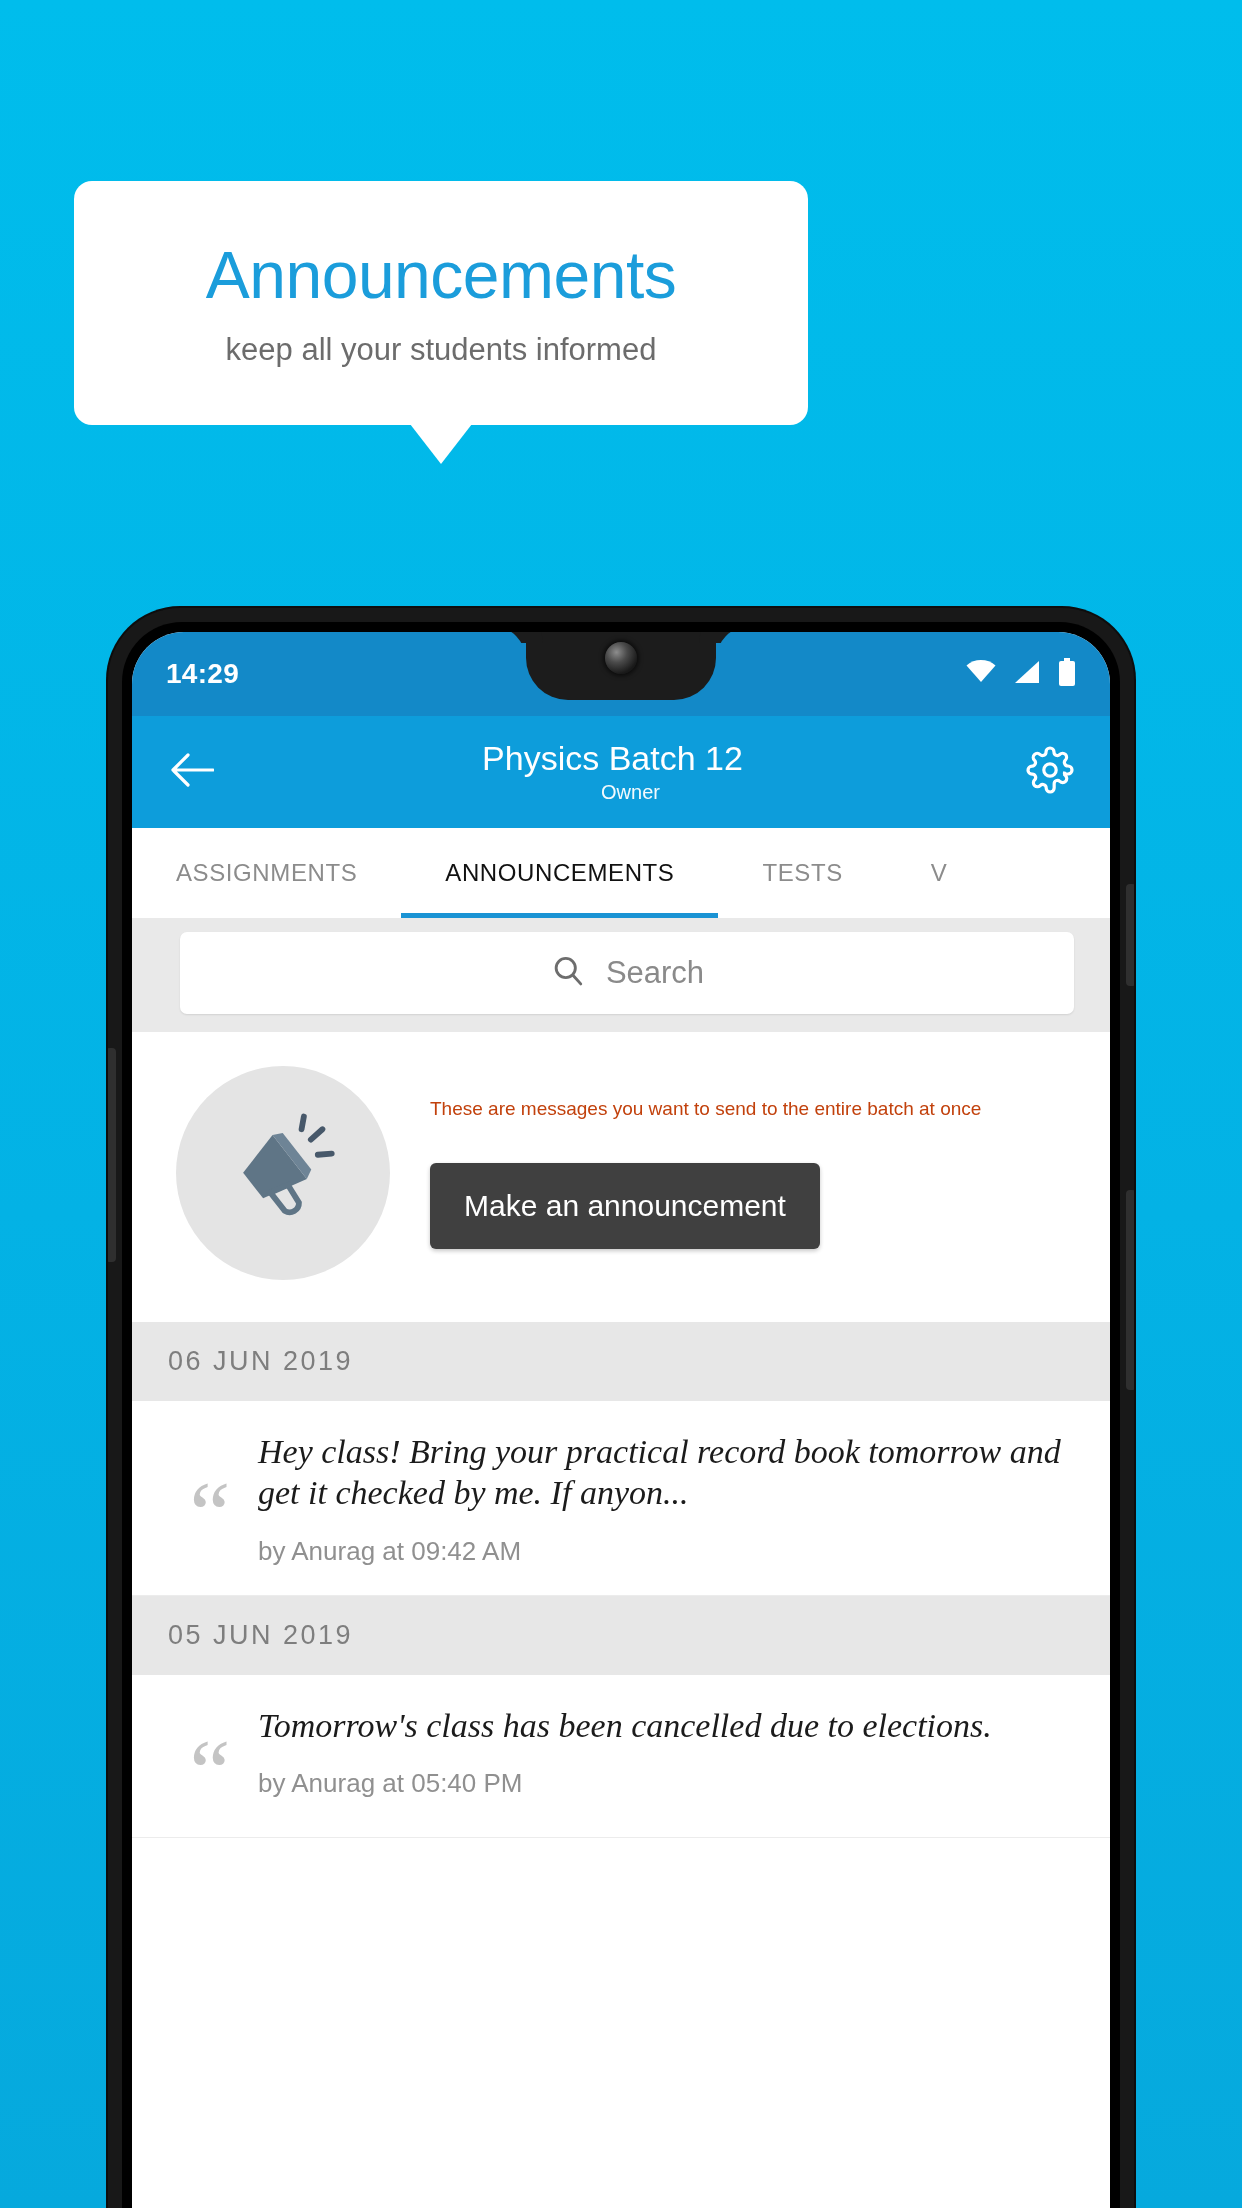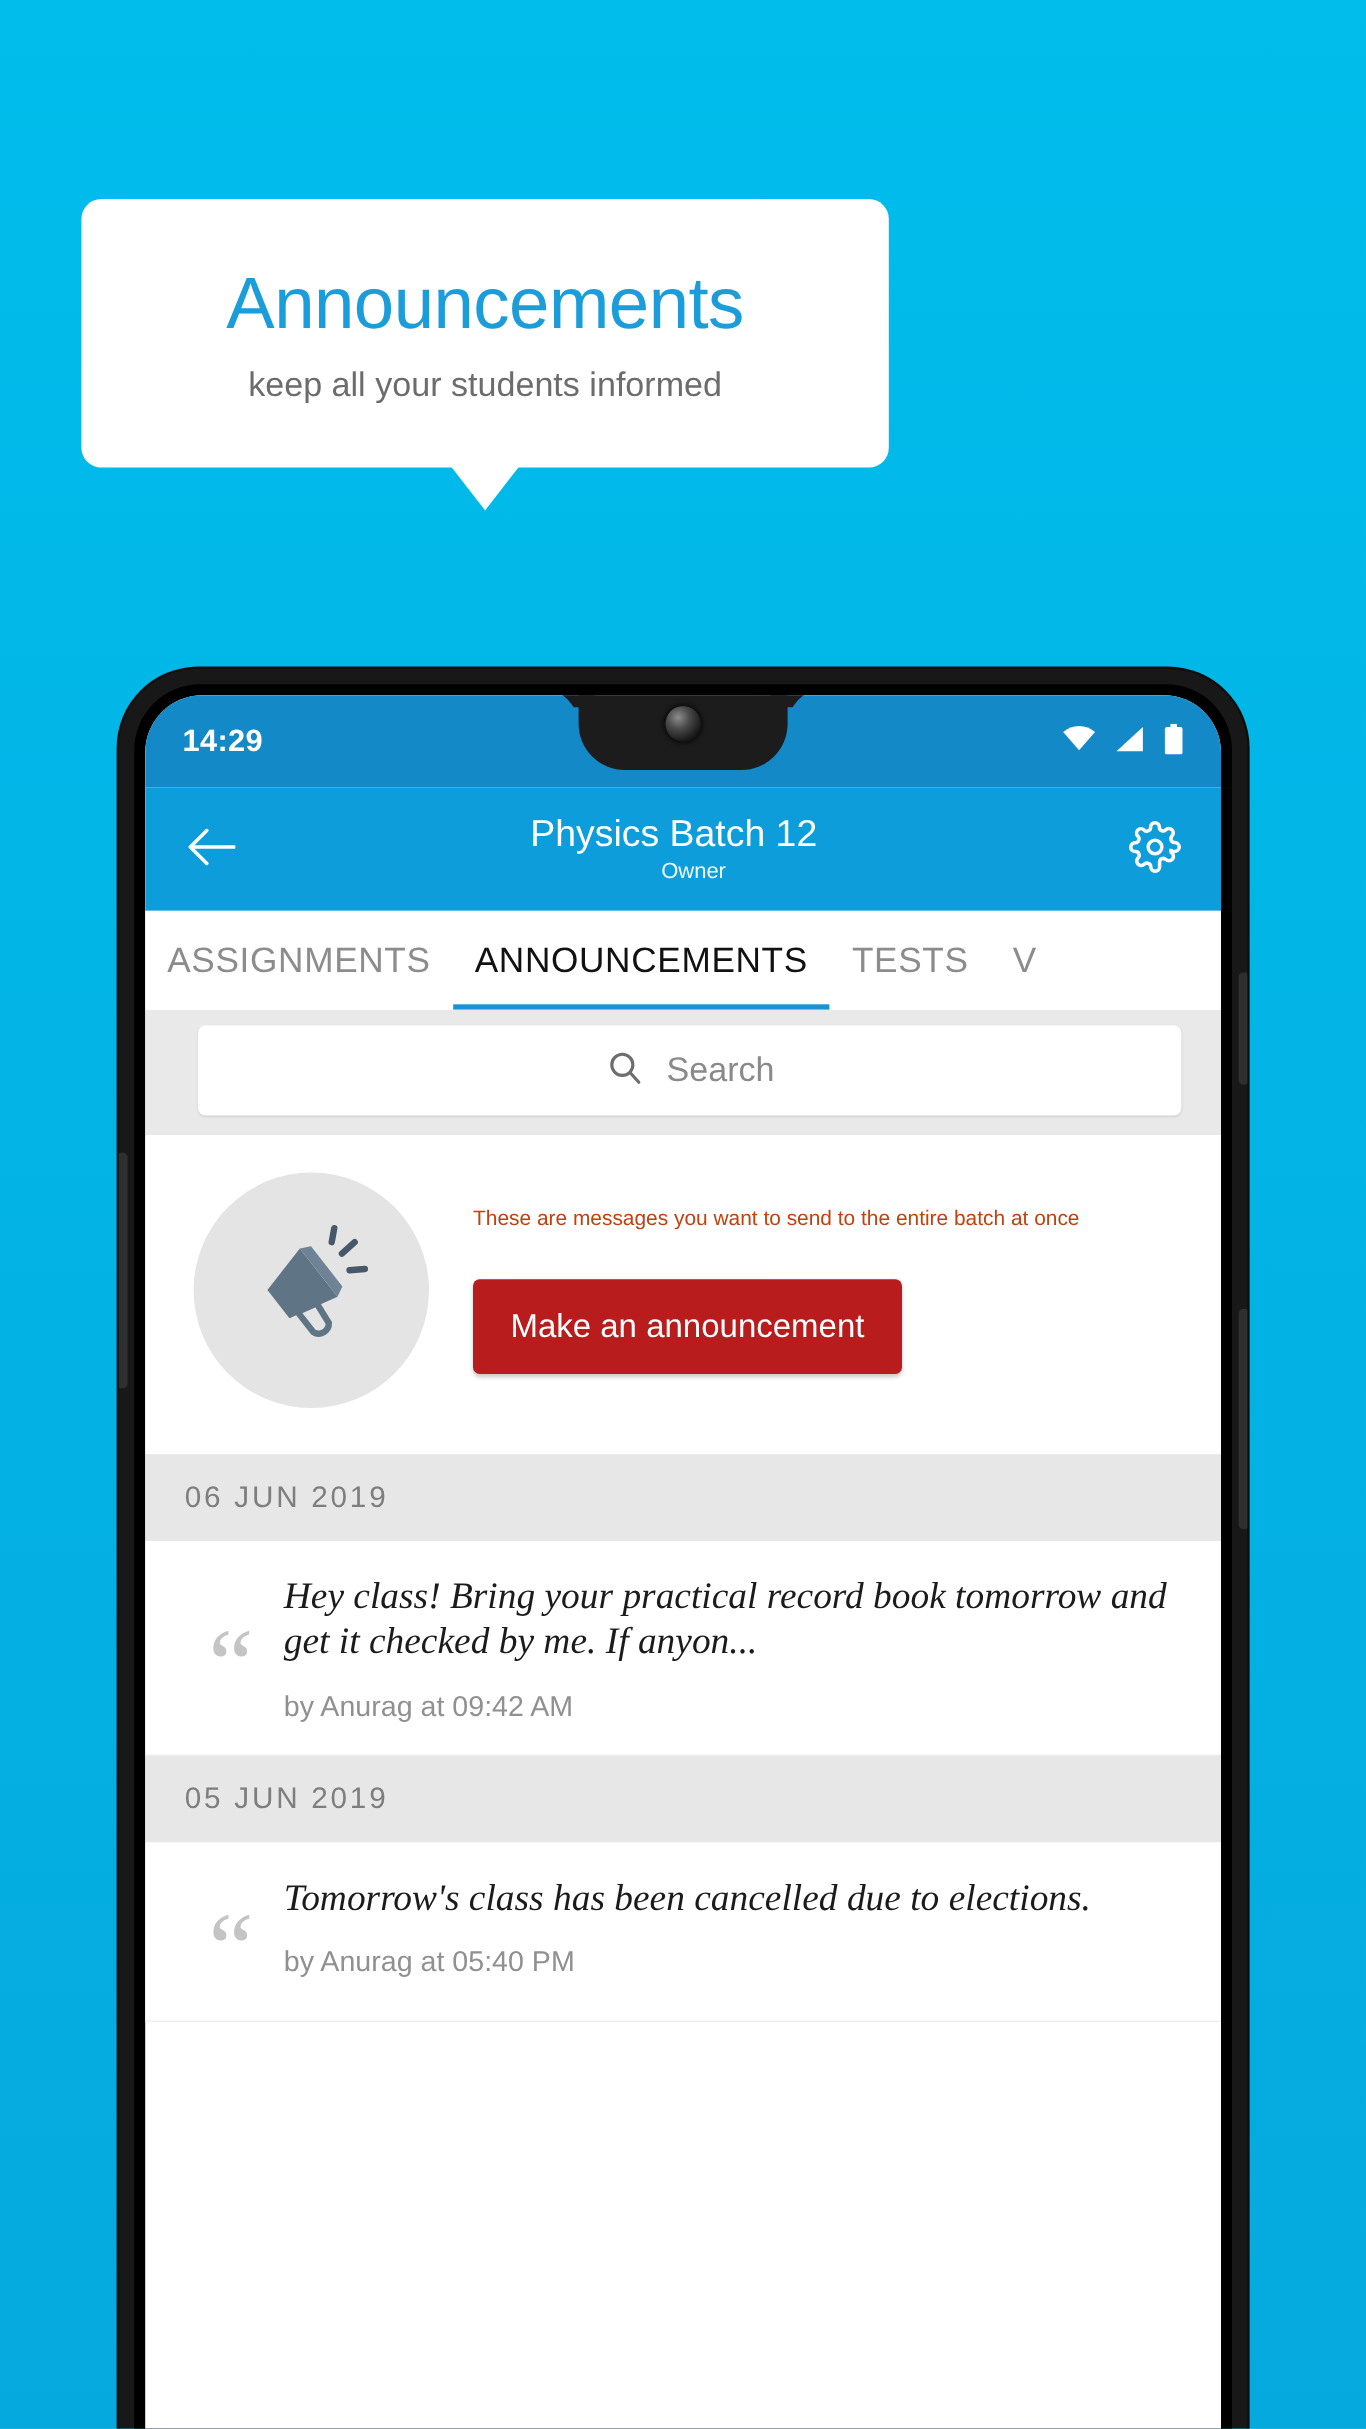--- a/index.html
+++ b/index.html
@@ -216,24 +216,24 @@
     background: #ffffff;
     display: flex;
     align-items: stretch;
     overflow: hidden;
     position: relative;
   }
   .tab {
     display: flex;
     align-items: center;
     justify-content: center;
-    font-size: 32px;
+    font-size: 24px;
     letter-spacing: 0.6px;
     color: #8c8c8c;
-    padding: 0 20px;
+    padding: 0 44px;
     white-space: nowrap;
     position: relative;
     flex: none;
   }
   .tab.active {
     color: #111111;
     font-weight: 400;
   }
   .tab.active::after {
     content: "";
@@ -287,21 +287,21 @@
     flex: 1;
   }
   .promo-text {
     font-size: 19px;
     line-height: 1.28;
     color: #c2410c;
   }
   .promo-btn {
     margin-top: 42px;
     display: inline-block;
-    background: #b91c1c;
+    background: #404040;
     color: #ffffff;
     font-size: 30px;
     border-radius: 6px;
     padding: 26px 34px;
     box-shadow: 0 2px 4px rgba(0,0,0,0.22);
   }
 
   
   .date-header {
     background: #e7e7e7;

